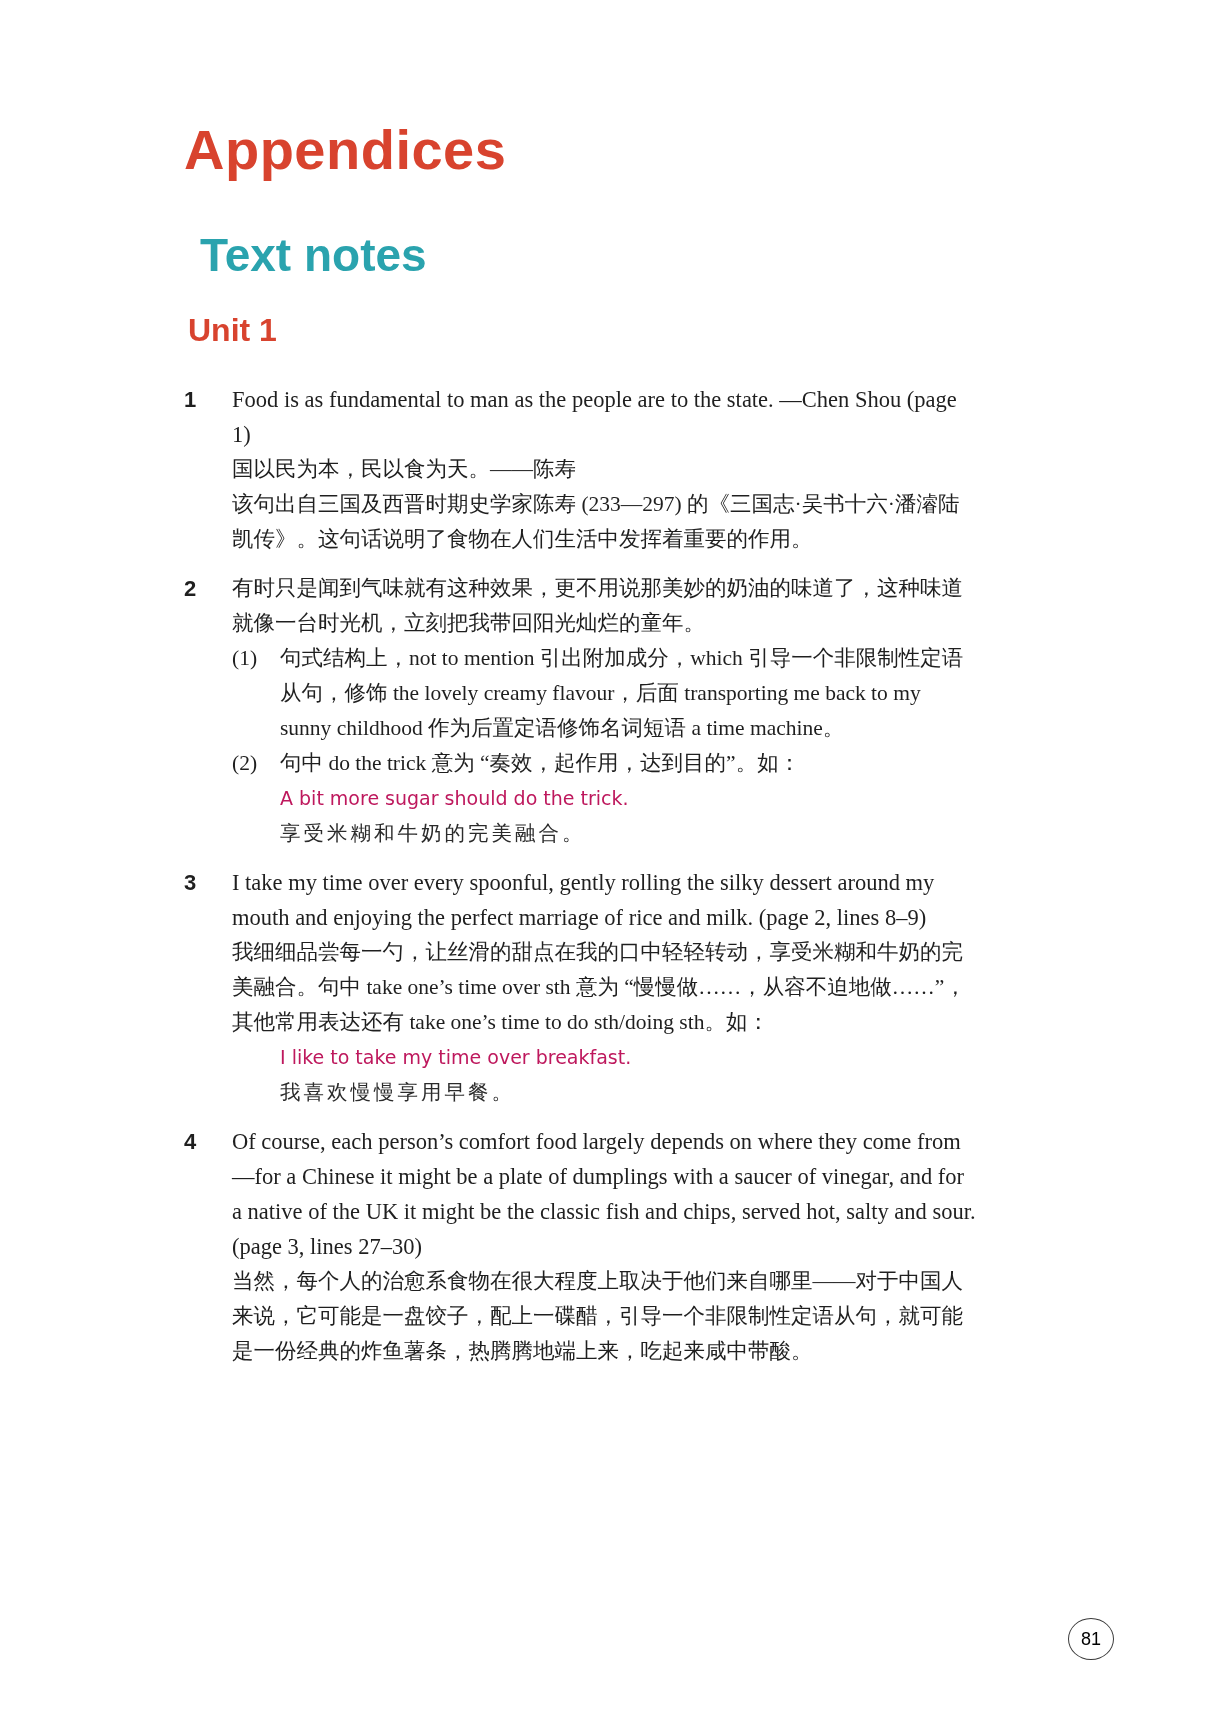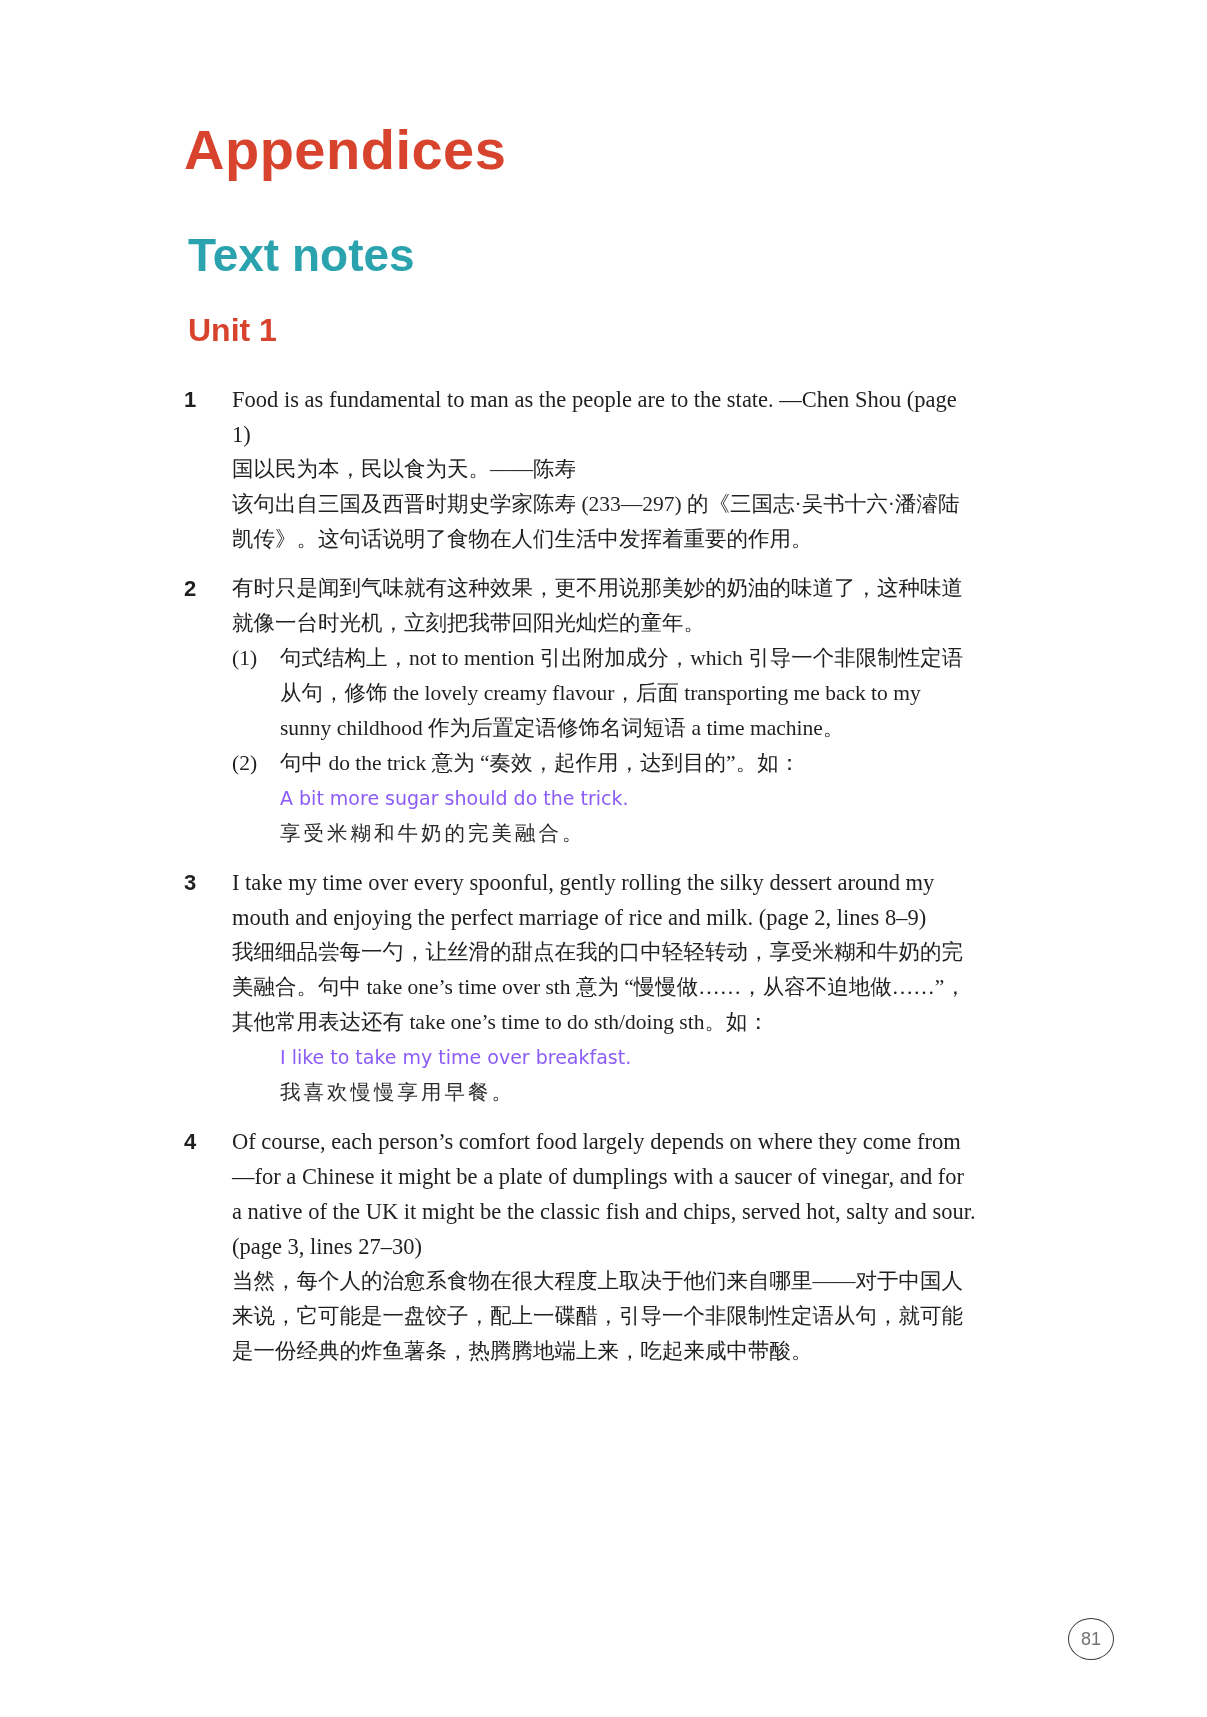--- a/index.html
+++ b/index.html
@@ -24,21 +24,21 @@
     letter-spacing:0.5px;
     color:var(--red,#d8432e);
     margin:0;
   }
   .h2{
     font-family:"Liberation Sans",sans-serif;
     font-weight:800;
     font-size:46px;
     line-height:1.0;
     color:var(--teal,#2aa3ae);
-    margin:54px 0 0 4px;
+    margin:54px 0 0 16px;
   }
   .h3{
     font-family:"Liberation Sans",sans-serif;
     font-weight:800;
     font-size:32px;
     line-height:1.0;
     color:var(--red,#d8432e);
     margin:36px 0 0 4px;
   }
   .notes{margin-top:36px;}
@@ -77,41 +77,41 @@
   .sub-marker{
     flex:0 0 48px;
     font-family:"Liberation Serif",serif;
   }
   .sub-text{flex:1 1 auto;}
   .para.example_en{
     padding-left:48px;
     font-family:"DejaVu Sans",sans-serif;
     font-size:19px;
     line-height:35px;
-    color:#8b5cf6;
+    color:#be185d;
   }
   .para.example_zh{
     padding-left:48px;
     font-family:"Liberation Serif","DejaVu Serif",serif;
     font-size:20.5px;
     line-height:35px;
     letter-spacing:3px;
     color:#2b2b2b;
   }
   .page-num-badge{
     position:absolute;
     left:1068px;
     top:1618px;
     width:46px;height:42px;
     border:1.5px solid #3a3a3a;
     border-radius:50%;
     display:flex;align-items:center;justify-content:center;
     font-family:"Liberation Sans",sans-serif;
     font-size:18px;
-    color:#737373;
+    color:#000000;
     box-sizing:border-box;
   }
 </style>
 </head>
 <body>
 
 <div class="page">
   <div class="content">
     <h1 class="h1">Appendices</h1>
     <h2 class="h2">Text notes</h2>

